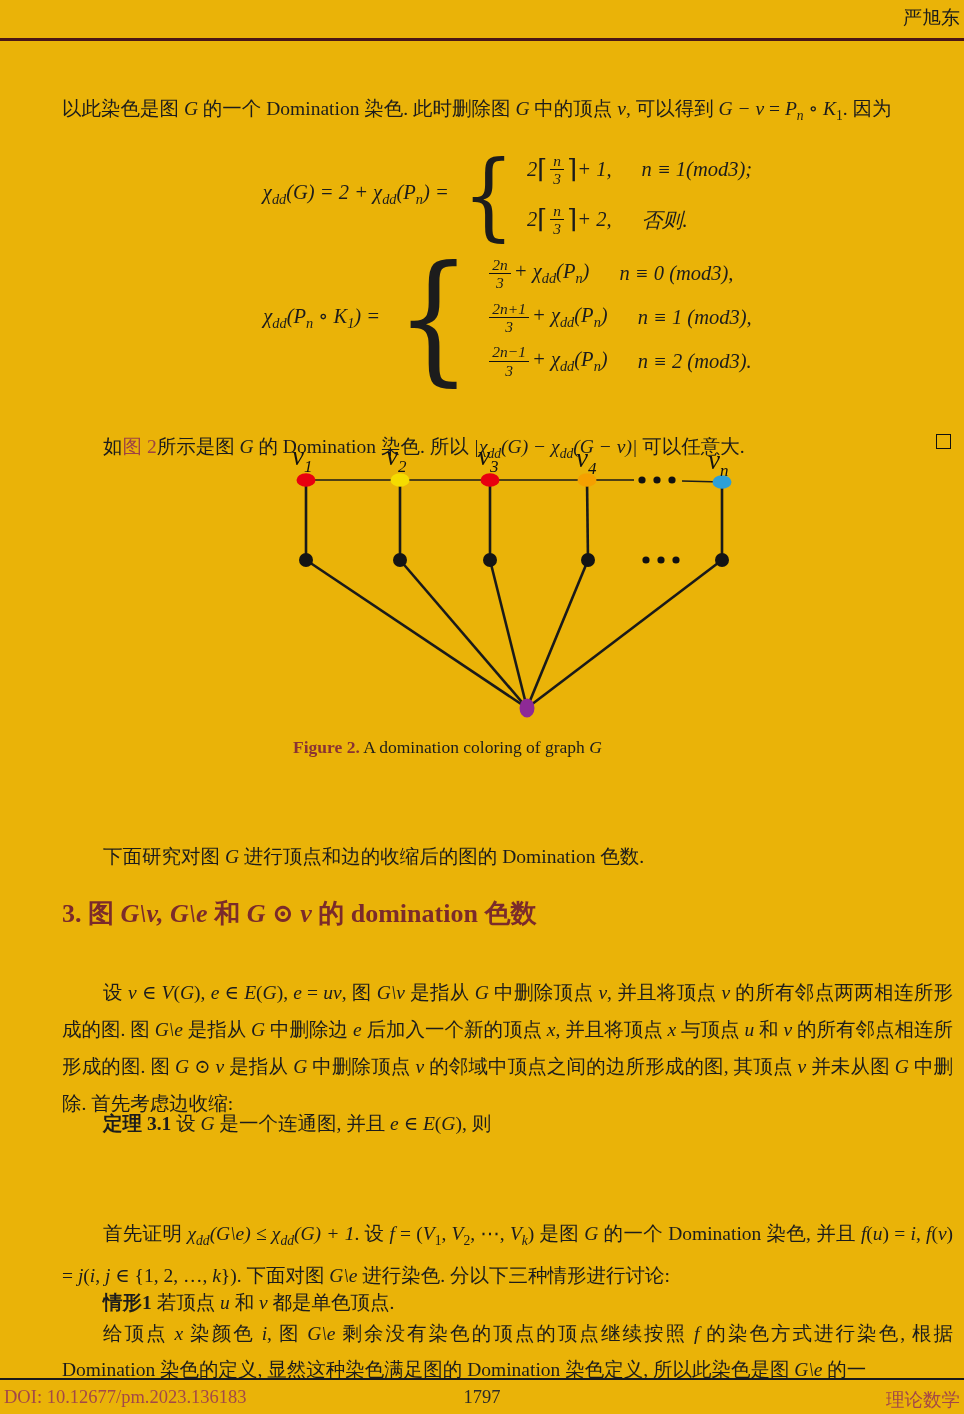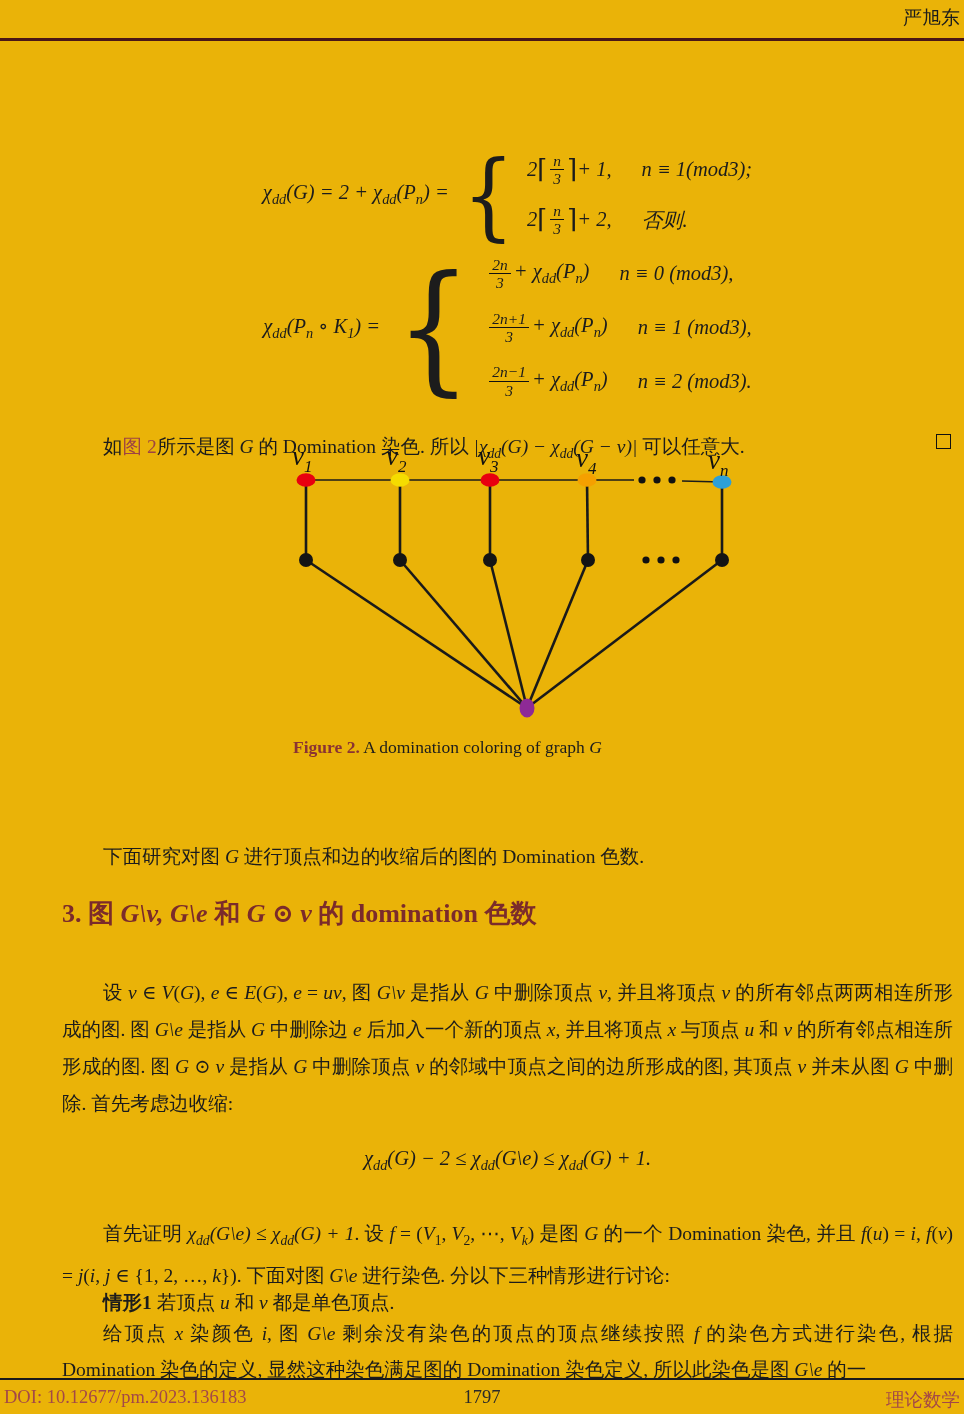--- a/index.html
+++ b/index.html
@@ -33,21 +33,21 @@
   .eq1{top:152px;}
   .eq2{top:256px;}
   .eq3{top:1140px;font-size:20.5px;font-style:italic;text-align:center;display:block;}
   .math{font-style:italic;font-size:20.5px;}
   .lhs{margin-right:9px;white-space:nowrap;}
   .brace{font-family:"DejaVu Serif",serif;font-style:normal;font-weight:300;line-height:0;
          margin-right:8px;transform:scaleX(.85);}
   .brace2{font-size:96px;}
   .brace3{font-size:140px;}
   .cases-col{display:flex;flex-direction:column;}
-  .g6{gap:14px;} .g4{gap:18px;}
+  .g6{gap:14px;} .g4{gap:8px;}
   .eqrow{display:flex;align-items:center;white-space:nowrap;}
   .cond{margin-left:30px;}
   .fr{display:inline-block;text-align:center;vertical-align:middle;font-size:15.5px;line-height:1.12;margin:0 3px;}
   .fn{display:block;border-bottom:1.4px solid #111;padding:0 3px;}
   .fd{display:block;}
   .br{font-size:26px;font-style:normal;}
   sub{font-size:.7em;}
   
   .figsvg{top:437px;left:284px;}
   .caps{top:731px;left:293px;font-size:17.5px;line-height:32px;}
@@ -56,20 +56,21 @@
   .vsub{font-size:17px;}
 </style>
 </head>
 <body>
 
 <div class="page">
 
   <div class="abs author">严旭东</div>
   <div class="abs rule-top"></div>
 
+  <p class="abs para p1">以此染色是图 <i>G</i> 的一个 Domination 染色. 此时删除图 <i>G</i> 中的顶点 <i>v</i>, 可以得到 <i>G − v</i> = <i>P<sub>n</sub></i> ∘ <i>K</i><sub>1</sub>. 因为</p>
 
   <div class="abs eqwrap eq1 math">
     <span class="lhs">χ<sub>dd</sub>(G) = 2 + χ<sub>dd</sub>(P<sub>n</sub>) =</span>
     <span class="brace brace2">{</span>
     <div class="cases-col g6">
       <div class="eqrow">
         <span>2</span>
           <span class="br">⌈</span>
           <span class="fr">
             <span class="fn">n</span>
@@ -185,22 +186,22 @@
   <div class="abs caps">
     <div><span class="cap-label">Figure 2.</span><span> A domination coloring of graph <i>G</i></span></div>
   </div>
 
   <p class="abs para ind p2">下面研究对图 <i>G</i> 进行顶点和边的收缩后的图的 Domination 色数.</p>
 
   <h2 class="abs h3">3. 图 <i>G\v, G\e</i> 和 <i>G</i> ⊙ <i>v</i> 的 domination 色数</h2>
 
   <p class="abs para ind p3">设 <i>v</i> ∈ <i>V</i>(<i>G</i>), <i>e</i> ∈ <i>E</i>(<i>G</i>), <i>e</i> = <i>uv</i>, 图 <i>G\v</i> 是指从 <i>G</i> 中删除顶点 <i>v</i>, 并且将顶点 <i>v</i> 的所有邻点两两相连所形成的图. 图 <i>G\e</i> 是指从 <i>G</i> 中删除边 <i>e</i> 后加入一个新的顶点 <i>x</i>, 并且将顶点 <i>x</i> 与顶点 <i>u</i> 和 <i>v</i> 的所有邻点相连所形成的图. 图 <i>G</i> ⊙ <i>v</i> 是指从 <i>G</i> 中删除顶点 <i>v</i> 的邻域中顶点之间的边所形成的图, 其顶点 <i>v</i> 并未从图 <i>G</i> 中删除. 首先考虑边收缩:</p>
 
-
-  <div class="abs para eq3 math">χ<sub>dd</sub>(G) − 2 ≤ χ<sub>dd</sub>(G\e) ≤ χ<sub>dd</sub>(G) + 1.</div>
+  <p class="abs para ind thm"><b>定理 3.1</b> 设 <i>G</i> 是一个连通图, 并且 <i>e</i> ∈ <i>E</i>(<i>G</i>), 则</p>
+
 
   <p class="abs para ind p4">首先证明 <i>χ<sub>dd</sub>(G\e) ≤ χ<sub>dd</sub>(G) + 1</i>. 设 <i>f</i> = (<i>V</i><sub>1</sub>, <i>V</i><sub>2</sub>, ⋯, <i>V<sub>k</sub></i>) 是图 <i>G</i> 的一个 Domination 染色, 并且 <i>f</i>(<i>u</i>) = <i>i</i>, <i>f</i>(<i>v</i>) = <i>j</i>(<i>i</i>, <i>j</i> ∈ {1, 2, …, <i>k</i>}). 下面对图 <i>G\e</i> 进行染色. 分以下三种情形进行讨论:</p>
 
   <p class="abs para ind case"><b>情形1</b> 若顶点 <i>u</i> 和 <i>v</i> 都是单色顶点.</p>
 
   <p class="abs para ind p5">给顶点 <i>x</i> 染颜色 <i>i</i>, 图 <i>G\e</i> 剩余没有染色的顶点的顶点继续按照 <i>f</i> 的染色方式进行染色, 根据 Domination 染色的定义, 显然这种染色满足图的 Domination 染色定义, 所以此染色是图 <i>G\e</i> 的一</p>
 
   <div class="abs rule-bot"></div>
   <div class="abs footer-doi">DOI: 10.12677/pm.2023.136183</div>
   <div class="abs footer-page">1797</div>

